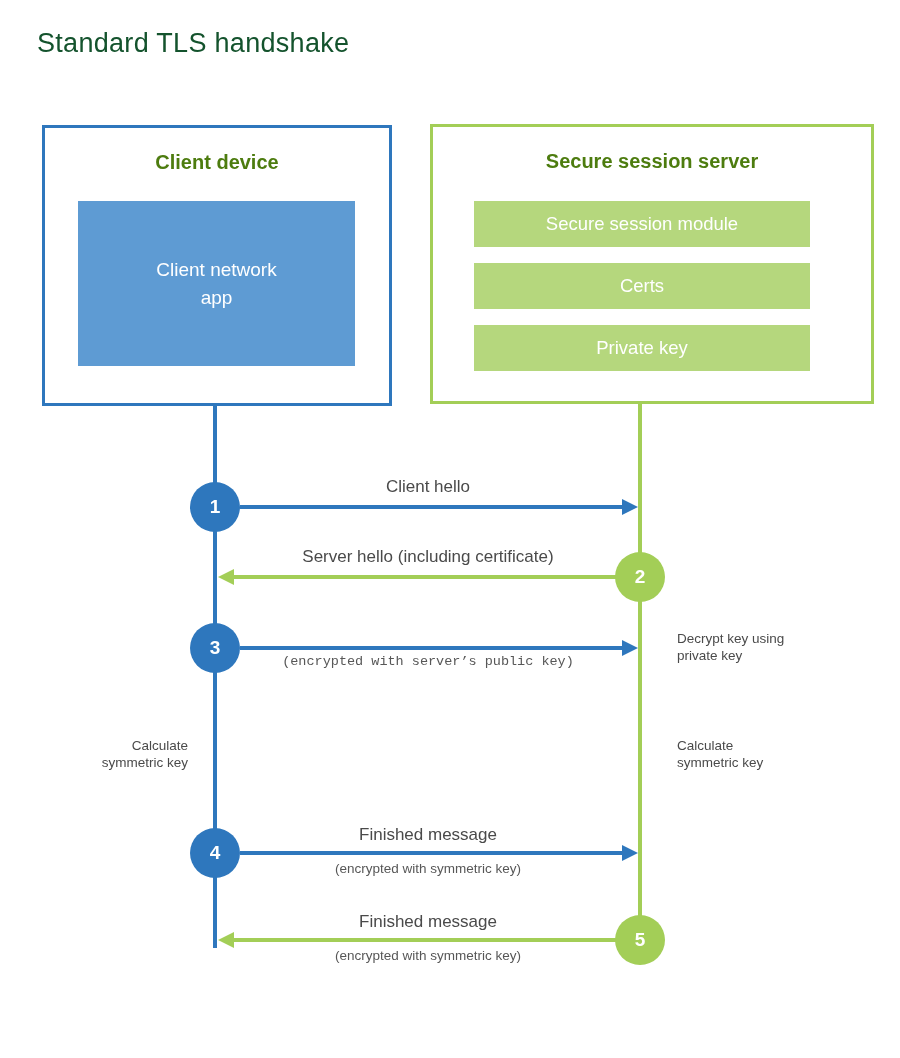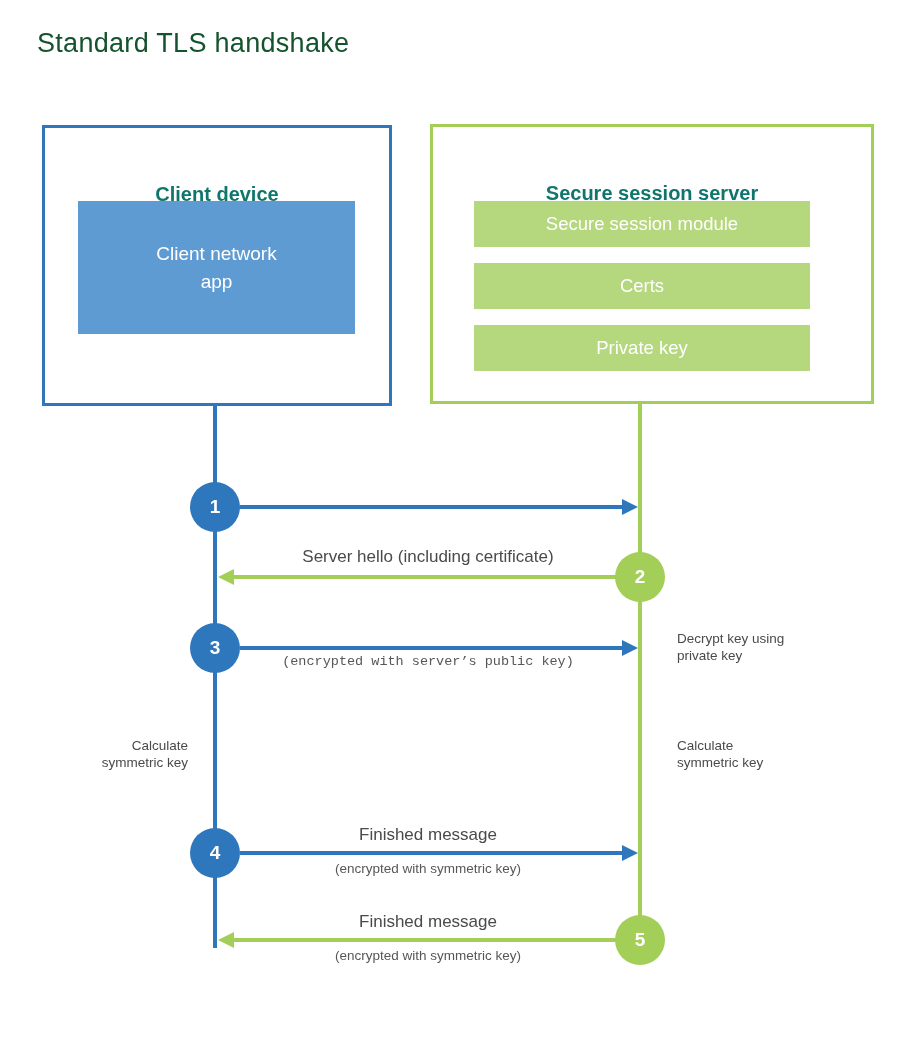--- a/index.html
+++ b/index.html
@@ -7,25 +7,25 @@
     position:relative; width:900px; height:1058px; background:#ffffff;
     font-family:"Liberation Sans", sans-serif; overflow:hidden;
   }
   
   .page-title {
     position:absolute; left:37px; top:28px;
     font-size:27px; font-weight:300; color:#14532d; letter-spacing:0.3px;
   }
   
   .box { position:absolute; box-sizing:border-box; background:#ffffff; }
-  .box-title { text-align:center; padding-top:23px; font-size:20px; font-weight:700; color:#0f766e;margin-top:32px; }
+  .box-title { text-align:center; padding-top:23px; font-size:20px; font-weight:700; color:#4d7c0f; }
   .client-box { left:42px; top:125px; width:350px; height:281px; border:3px solid #2e77bd; }
   .server-box { left:430px; top:124px; width:444px; height:280px; border:3px solid #a3ce57; }
   .client-app {
-    position:absolute; left:33px; top:73px; width:277px; height:133px;
+    position:absolute; left:33px; top:73px; width:277px; height:165px;
     background:#5e9bd3; color:#ffffff; font-size:19px; line-height:1.45;
     display:flex; align-items:center; justify-content:center; text-align:center; white-space:pre-line;
   }
   .server-bar {
     position:absolute; left:41px; width:336px; height:46px;
     background:#b5d77d; color:#ffffff; font-size:18.5px;
     display:flex; align-items:center; justify-content:center; text-align:center;
   }
   .bar-1 { top:74px; } .bar-2 { top:136px; } .bar-3 { top:198px; }
   
@@ -99,20 +99,21 @@
   <div class="box server-box">
     <div class="box-title">Secure session server</div>
     <div class="server-bar bar-2">Certs</div>
     <div class="server-bar bar-1">Secure session module</div>
     <div class="server-bar bar-3">Private key</div>
   </div>
 
   <div class="lifeline blue"></div>
   <div class="lifeline green"></div>
 
+  <div class="msg-label ml1">Client hello</div>
   <div class="arrow-line blue al1"></div>
   <div class="arrow-head right blue ah1"></div>
   <div class="step-circle blue c1">1</div>
 
   <div class="msg-label ml2">Server hello (including certificate)</div>
   <div class="arrow-line green al2"></div>
   <div class="arrow-head left green ah2"></div>
   <div class="step-circle green c2">2</div>
 
   <div class="msg-sub ms3">(encrypted with server’s public key)</div>

